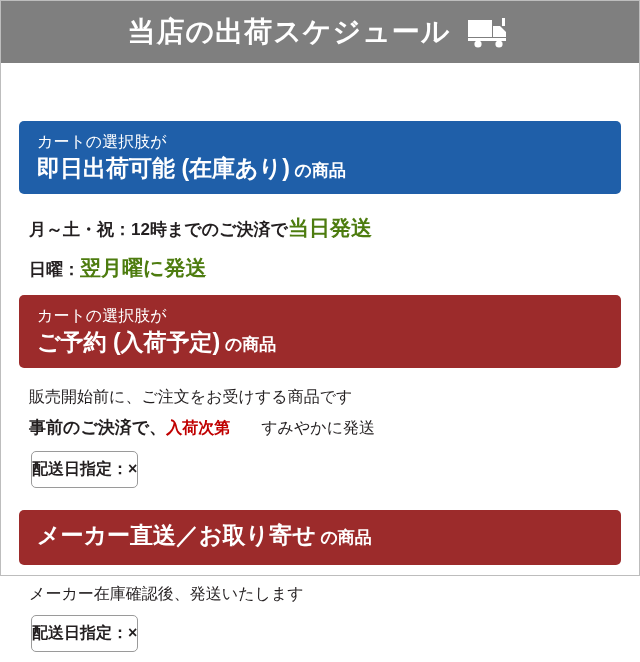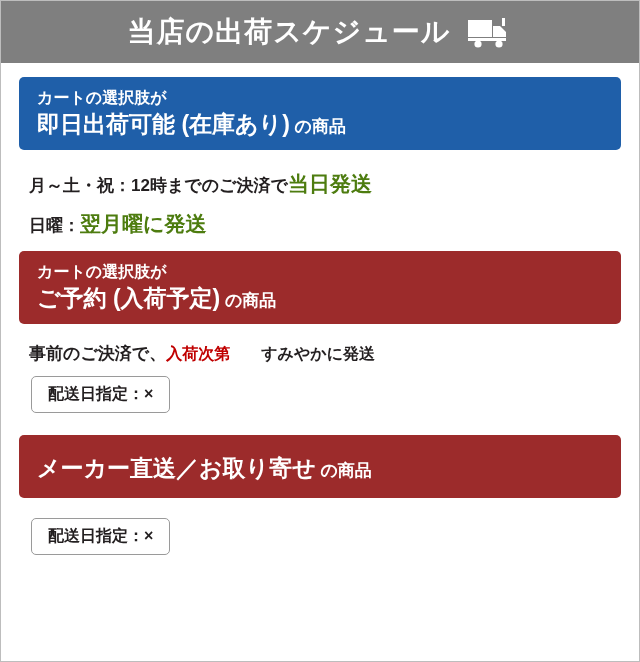--- a/index.html
+++ b/index.html
@@ -9,27 +9,28 @@
   body {
     width: 640px;
     height: 662px;
     background: #ffffff;
     font-family: "Liberation Sans", sans-serif;
     color: #231f20;
     overflow: hidden;
   }
   .page {
     width: 640px;
-    height: 662px;
+    height: 576px;
     box-sizing: border-box;
     border: 1px solid #bdbdbd;
     background: #ffffff;
     position: relative;
     display: flex;
     flex-direction: column;
+    gap: 44px;
   }
   
   .header {
     background: #7f7f7f;
     height: 62px;
     flex: 0 0 62px;
     display: flex;
     align-items: center;
     justify-content: center;
     gap: 16px;
@@ -60,21 +61,21 @@
     position: relative;
     display: flex;
     align-items: center;
     justify-content: space-between;
   }
   .band-blue { background: #1f5fa9; }
   .band-red  { background: #9c2b2b; }
   .band-text-wrap { display: flex; flex-direction: column; }
   .band-small {
     font-size: 16px;
-    font-weight: bold;
+    font-weight: normal;
     line-height: 1.35;
   }
   .band-big {
     font-size: 23px;
     font-weight: bold;
     line-height: 1.35;
     white-space: nowrap;
   }
   .band-big .suffix {
     font-size: 17px;
@@ -82,21 +83,21 @@
   }
   .band-note {
     font-size: 14px;
     font-weight: bold;
     white-space: nowrap;
     align-self: center;
     padding-left: 10px;
   }
   .band-single {
     display: block;
-    padding-top: 18px;
+    padding-top: 10px;
     padding-bottom: 14px;
   }
   .band-single .band-big { font-size: 23px; }
 
   .lines {
     padding: 14px 6px 8px 10px;
   }
   .line {
     font-size: 17px;
     font-weight: bold;
@@ -109,36 +110,36 @@
     font-size: 21px;
     font-weight: bold;
   }
   .line .em-red-lg {
     color: #c00000;
     font-size: 16px;
     font-weight: bold;
   }
   .line .plain-sm {
     font-size: 16px;
-    font-weight: bold;
+    font-weight: normal;
     color: #231f20;
     padding-left: 31px;
   }
   .line-normal {
     font-size: 16px;
     font-weight: normal;
     line-height: 1.9;
     color: #231f20;
     white-space: nowrap;
   }
   .chip {
     display: inline-block;
     border: 1px solid #9a9a9a;
     border-radius: 5px;
-    padding: 7px 16px;
+    padding: 7px 0;
     font-size: 16px;
     font-weight: bold;
     color: #231f20;
     background: #ffffff;
     margin: 6px 0 2px 2px;
   }
   .gap-md { height: 12px; }
 </style>
 </head>
 <body>
@@ -175,28 +176,30 @@
 
     <div class="band band-red">
       <div class="band-text-wrap">
         <span class="band-small">カートの選択肢が</span>
         <span class="band-big"><span>ご予約 (入荷予定)</span><span class="suffix"> の商品</span></span>
       </div>
       <span class="band-note"></span>
     </div>
 
     <div class="lines">
+      <div class="line-normal">販売開始前に、ご注文をお受けする商品です</div>
       <div class="line"><span>事前のご決済で、</span><span class="em-red-lg">入荷次第</span><span class="plain-sm">すみやかに発送</span></div>
       <div class="chip">配送日指定：×</div>
     </div>
 
     <div class="gap-md"></div>
 
     <div class="band band-red band-single">
       <span class="band-big"><span>メーカー直送／お取り寄せ</span><span class="suffix"> の商品</span></span>
     </div>
 
     <div class="lines">
+      <div class="line-normal">メーカー在庫確認後、発送いたします</div>
       <div class="chip">配送日指定：×</div>
     </div>
 
   </div>
 </div>
 
 </body></html>

